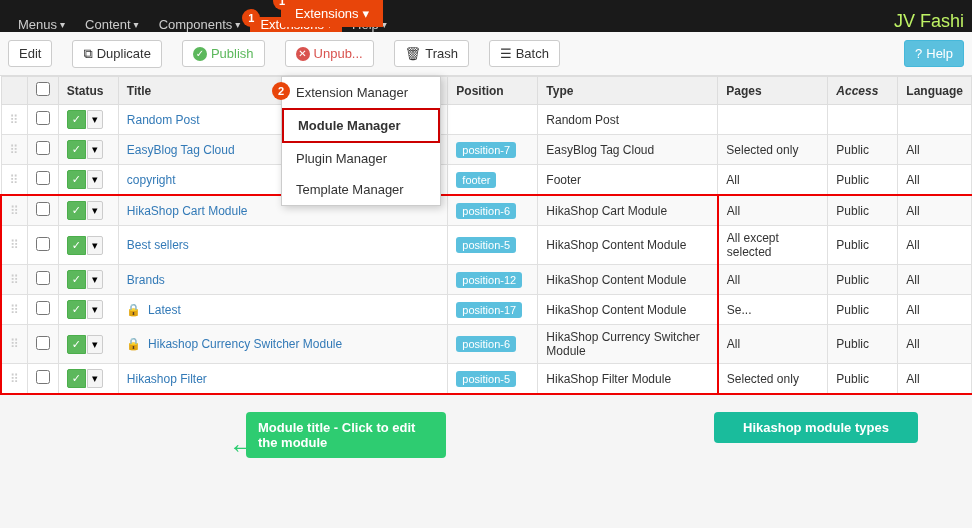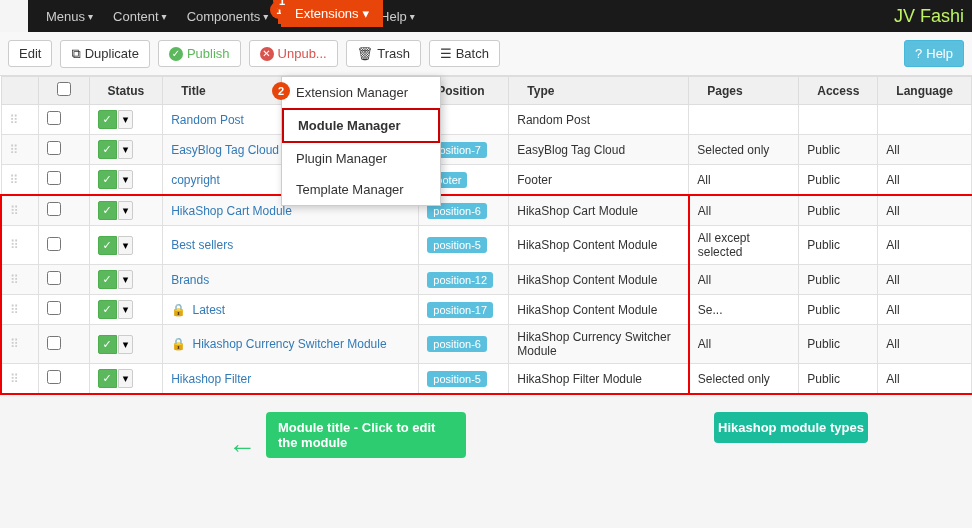--- a/index.html
+++ b/index.html
@@ -1,40 +1,40 @@
 <!DOCTYPE html>
 <html><head>
   <meta charset="utf-8">
   <style>
     * { box-sizing: border-box; margin: 0; padding: 0; }
     body { font-family: Arial, sans-serif; font-size: 13px; background: #f5f5f5; width: 972px; height: 528px; overflow: hidden; }
     
     
-    .top-nav { background: #1a1a1a; color: #ccc; display: flex; align-items: center; height: 32px; padding: 0 8px; margin-left: 28px; }
+    .top-nav { background: #1a1a1a; color: #ccc; display: flex; align-items: flex-end; height: 32px; padding: 0 8px; }
     .top-nav-item { padding: 0 10px; color: #ccc; cursor: pointer; font-size: 13px; display: flex; align-items: center; gap: 3px; }
     .top-nav-item.active, .top-nav-item.extensions-active { background: #e8450a; color: #fff; }
     .nav-caret { font-size: 10px; }
     .top-nav-brand { margin-left: auto; color: #bef264; font-size: 18px; }
 
     
-    .toolbar { background: #f8f8f8; border-bottom: 1px solid #ddd; display: flex; align-items: center; height: 44px; padding: 0 8px; gap: 8px; }
+    .toolbar { background: #f8f8f8; border-bottom: 1px solid #ddd; display: flex; align-items: center; height: 44px; padding: 0 8px; gap: 20px; }
     .btn { display: flex; align-items: center; gap: 4px; padding: 5px 10px; border: 1px solid #ccc; background: #fff; border-radius: 3px; cursor: pointer; font-size: 13px; color: #333; }
     .btn-green { color: #5cb85c; }
     .btn-red { color: #d9534f; }
     .btn-help { margin-left: auto; background: #5bc0de; color: #fff; border-color: #46b8da; }
     .icon-circle { width: 14px; height: 14px; border-radius: 50%; display: inline-flex; align-items: center; justify-content: center; font-size: 10px; }
     .icon-green { background: #5cb85c; color: #fff; }
     .icon-red { background: #d9534f; color: #fff; }
 
     
     .content-area { position: relative; background: #fff; }
 
     
     table { width: 100%; border-collapse: collapse; font-size: 12px; }
-    th { background: #f0f0f0; border: 1px solid #ddd; padding: 5px 18px; text-align: left; font-weight: bold; color: #333; }
+    th { background: #f0f0f0; border: 1px solid #ddd; padding: 5px 8px; text-align: left; font-weight: bold; color: #333; }
     td { border: 1px solid #e0e0e0; padding: 5px 8px; vertical-align: middle; color: #333; }
     tr:nth-child(even) { background: #f9f9f9; }
     tr:nth-child(odd) { background: #fff; }
     
     .module-link { color: #337ab7; text-decoration: none; cursor: pointer; }
     
     .position-badge { background: #5bc0de; color: #fff; padding: 2px 6px; border-radius: 3px; font-size: 11px; display: inline-block; }
     
     .checkbox { width: 14px; height: 14px; }
     .toggle-group { display: flex; align-items: center; gap: 1px; }
@@ -46,22 +46,22 @@
     .lock-icon { color: #999; margin-right: 3px; }
     .dropdown-menu { background: #fff; border: 1px solid #ccc; box-shadow: 2px 2px 8px rgba(0,0,0,0.2); min-width: 160px; }
     .dropdown-item { padding: 8px 14px; cursor: pointer; color: #333; font-size: 13px; }
     .dropdown-item.active { background: #fff; border: 2px solid #cc0000; font-weight: bold; }
     
     
     .num-badge { width: 22px; height: 22px; border-radius: 50%; display: inline-flex; align-items: center; justify-content: center; font-size: 12px; font-weight: bold; color: #fff; }
     .badge-red { background: #e8450a; }
     
     
-    .tooltip-box-green { position: absolute; background: #2ecc71; color: #fff; font-weight: bold; font-size: 14px; padding: 8px 12px; border-radius: 4px; z-index: 500; margin-left: 20px; }
-    .tooltip-box-teal { position: absolute; background: #1abc9c; color: #fff; font-weight: bold; font-size: 14px; padding: 8px 4px; border-radius: 4px; z-index: 500; }
+    .tooltip-box-green { position: absolute; background: #2ecc71; color: #fff; font-weight: bold; font-size: 14px; padding: 8px 12px; border-radius: 4px; z-index: 500; }
+    .tooltip-box-teal { position: absolute; background: #1abc9c; color: #fff; font-weight: bold; font-size: 14px; padding: 8px 29px; border-radius: 4px; z-index: 500; }
 
     .drag-handle { color: #ccc; cursor: grab; }
   </style>
 </head>
 <body>
 
 <div class="top-nav">
   <span class="top-nav-item">Menus <span class="nav-caret">▾</span></span>
   <span class="top-nav-item">Content <span class="nav-caret">▾</span></span>
   <span class="top-nav-item">Components <span class="nav-caret">▾</span></span>
@@ -106,21 +106,21 @@
   <table>
     <thead>
       <tr>
         <th style="width:20px;"></th>
         <th style="width:22px;"><input type="checkbox" class="checkbox" style=""></th>
         <th style="width:60px;">Status</th>
         <th>Title</th>
         <th style="width:90px;">Position</th>
         <th style="width:180px;">Type</th>
         <th style="width:110px;">Pages</th>
-        <th style="width:70px;">Access</th>
+        <th style="width:70px;font-style:italic;">Access</th>
         <th style="width:60px;">Language</th>
       </tr>
     </thead>
     <tbody>
 
       <tr>
         <td><span class="drag-handle">⠿</span></td>
         <td><input type="checkbox" class="checkbox" style=""></td>
         <td>
           <div class="toggle-group">

